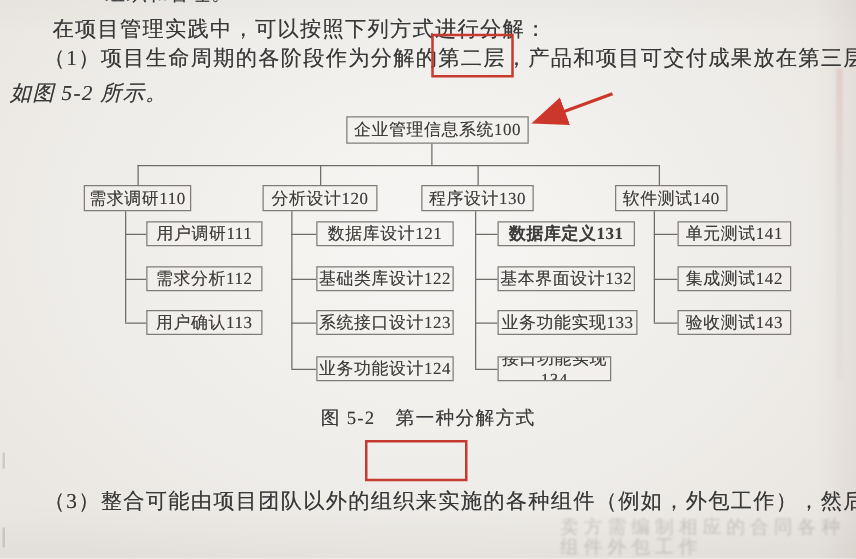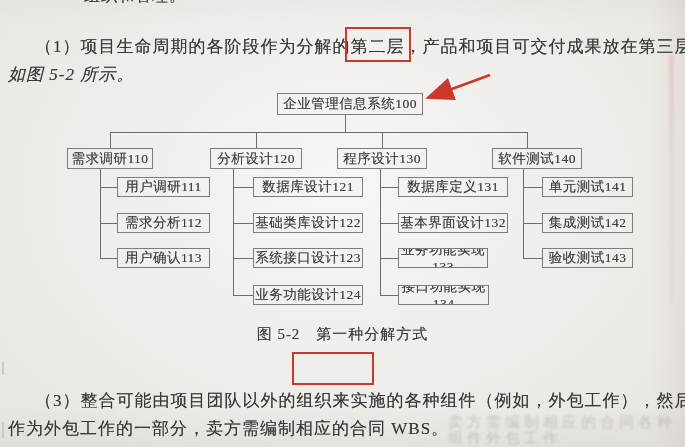--- a/index.html
+++ b/index.html
@@ -49,20 +49,21 @@
   .edge-mark{position:absolute;background:rgba(80,78,75,0.18);}
   svg.arrow{position:absolute;left:0;top:0;pointer-events:none;}
 </style>
 </head>
 <body>
 
 <div class="page">
 
   <div class="tline" style="top:-15px;left:84px;font-size:16px;">组织和管理。</div>
 
+  <div class="tline" style="top:13px;left:42px;">在项目管理实践中，可以按照下列方式进行分解：</div>
 
   <div class="tline" style="top:36px;left:35px;">
     <span>（1）项目生命周期的各阶段作为分解的</span><span>第二层，</span><span>产品和项目可交付成果放在第三层，</span>
   </div>
 
   <div class="tline" style="top:64px;left:8px;font-style:italic;">如图 5-2 所示。</div>
 
   <div class="redbox" style="left:345px;top:27px;width:66px;height:35px;"></div>
 
   <svg class="arrow" width="685" height="447" viewBox="0 0 685 447">
@@ -95,44 +96,43 @@
       <div class="hl" style="left: 233px; top: 223px; width: 20px;"></div>
       <div class="nbox" style="left: 253px; top: 213px; width: 110px; height: 20px;">基础类库设计122</div>
       <div class="hl" style="left: 233px; top: 258px; width: 20px;"></div>
       <div class="nbox" style="left: 253px; top: 248px; width: 110px; height: 20px;">系统接口设计123</div>
       <div class="hl" style="left: 233px; top: 295px; width: 20px;"></div>
       <div class="nbox" style="left: 253px; top: 285px; width: 110px; height: 20px;">业务功能设计124</div>
       <div class="vl" style="left: 382px; top: 132px; height: 16px;"></div>
       <div class="nbox" style="left: 337px; top: 148px; width: 90px; height: 21px;">程序设计130</div>
       <div class="vl" style="left: 380px; top: 169px; height: 126px;"></div>
       <div class="hl" style="left: 380px; top: 187px; width: 18px;"></div>
-      <div class="nbox" style="left: 398px; top: 177px; width: 110px; height: 20px;">数据库定义131</div>
+      <div class="nbox" style="left: 398px; top: 177px; width: 110px; height: 20px; font-weight: bold;">数据库定义131</div>
       <div class="hl" style="left: 380px; top: 223px; width: 18px;"></div>
       <div class="nbox" style="left: 398px; top: 213px; width: 110px; height: 20px;">基本界面设计132</div>
       <div class="hl" style="left: 380px; top: 258px; width: 18px;"></div>
-      <div class="nbox" style="left: 398px; top: 248px; width: 90px; height: 20px;">业务功能实现133</div>
+      <div class="nbox" style="left: 398px; top: 248px; width: 112px; height: 20px;">业务功能实现133</div>
       <div class="hl" style="left: 380px; top: 295px; width: 18px;"></div>
       <div class="nbox" style="left: 398px; top: 285px; width: 91px; height: 20px;">接口功能实现134</div>
       <div class="vl" style="left: 527px; top: 132px; height: 16px;"></div>
       <div class="nbox" style="left: 492px; top: 148px; width: 90px; height: 21px;">软件测试140</div>
       <div class="vl" style="left: 523px; top: 169px; height: 89px;"></div>
       <div class="hl" style="left: 523px; top: 187px; width: 19px;"></div>
       <div class="nbox" style="left: 542px; top: 177px; width: 91px; height: 20px;">单元测试141</div>
       <div class="hl" style="left: 523px; top: 223px; width: 19px;"></div>
       <div class="nbox" style="left: 542px; top: 213px; width: 91px; height: 20px;">集成测试142</div>
       <div class="hl" style="left: 523px; top: 258px; width: 19px;"></div>
       <div class="nbox" style="left: 542px; top: 248px; width: 91px; height: 20px;">验收测试143</div>
     </div>
 
   <div class="caption">图 5-2　第一种分解方式</div>
 
 
   <div class="redbox" style="left:292px;top:352px;width:82px;height:33px;"></div>
 
   <div class="tline" style="top:390px;left:35px;">（3）整合可能由项目团队以外的组织来实施的各种组件（例如，外包工作），然后</div>
-  <div class="tline" style="top:418px;left:8px;">作为外包工作的一部分，卖方需编制相应的合同 WBS。</div>
 
   <div class="ghost">卖方需编制相应的合同各种组件外包工作</div>
   <div class="streak"></div>
   <div class="edge-mark" style="left:2px;top:362px;width:2px;height:13px;"></div>
   <div class="edge-mark" style="left:2px;top:422px;width:2px;height:16px;"></div>
 
 </div>
 
 </body></html>

